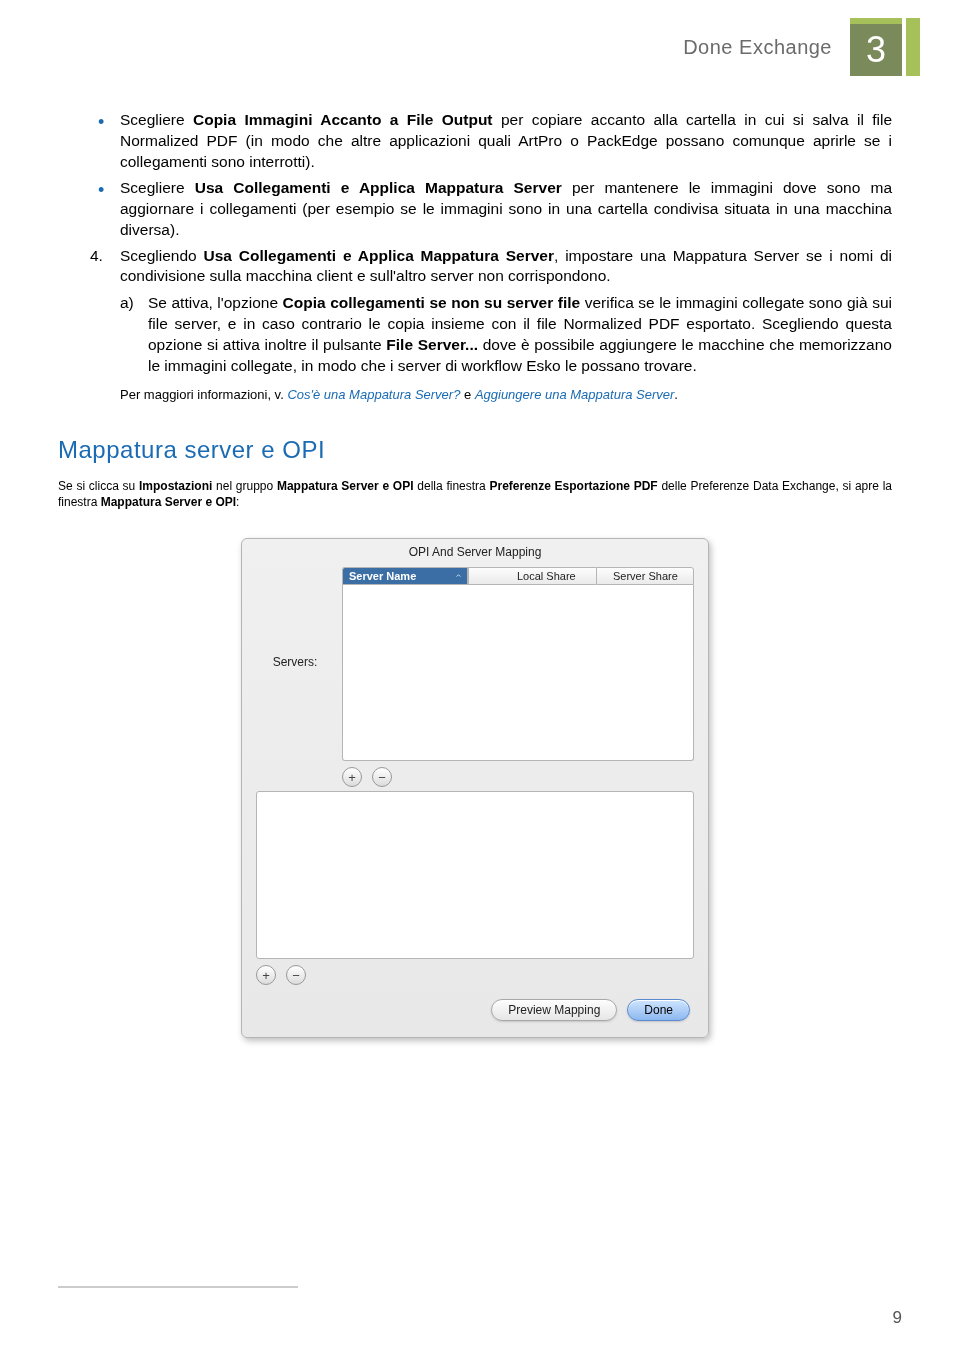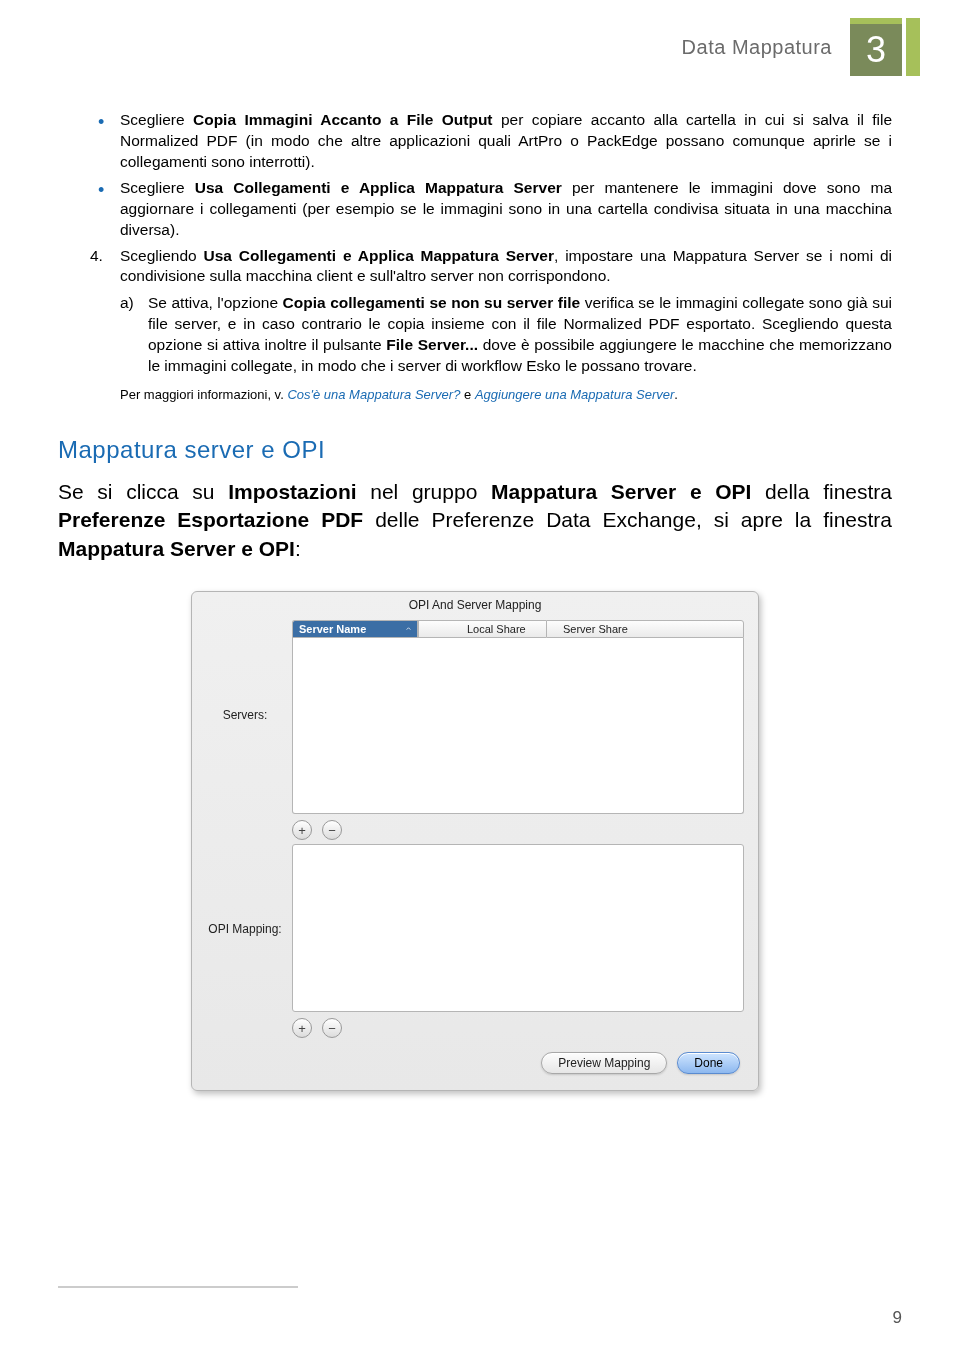--- a/index.html
+++ b/index.html
@@ -112,33 +112,33 @@
   .section-h {
     font-family: 'Trebuchet MS', sans-serif;
     color: #1a6bb3;
     font-size: 24px;
     font-weight: 300;
     margin-top: 34px;
     margin-bottom: 14px;
     letter-spacing: 0.5px;
   }
   .body-p {
-    font-size: 21px;
+    font-size: 12px;
     line-height: 1.35;
     text-align: justify;
   }
   b { font-weight: bold; }
 
   .dialog-wrap {
     margin-top: 28px;
     display: flex;
     justify-content: center;
   }
   .dialog {
-    width: 568px;
+    width: 468px;
     background: linear-gradient(#f0f0f0,#e8e8e8);
     border: 1px solid #b5b5b5;
     border-radius: 6px;
     box-shadow: 2px 3px 6px rgba(0,0,0,0.25);
     font-family: 'Lucida Grande', Arial, sans-serif;
   }
   .dialog-title {
     text-align: center;
     padding: 6px 0 4px;
     font-size: 12px;
@@ -229,21 +229,21 @@
     width: 240px;
     height: 2px;
     background: #ccc;
   }
 </style>
 </head>
 <body>
 
 <div class="accent-bar"></div>
 <div class="header">
-  <div class="header-title">Data Mappatura</div>
+  <div class="header-title">Done Exchange</div>
   <div class="header-badge">3</div>
 </div>
 
 <div class="content">
   <ul class="bullet-list">
     <li>
       <span>Scegliere </span><b>Copia Immagini Accanto a File Output</b><span> per copiare accanto alla cartella in cui si salva il file Normalized PDF (in modo che altre applicazioni quali ArtPro o PackEdge possano comunque aprirle se i collegamenti sono interrotti).</span>
     </li>
     <li>
       <span>Scegliere </span><b>Usa Collegamenti e Applica Mappatura Server</b><span> per mantenere le immagini dove sono ma aggiornare i collegamenti (per esempio se le immagini sono in una cartella condivisa situata in una macchina diversa).</span>
@@ -292,21 +292,20 @@
             </div>
             <div class="listbox"></div>
             <div class="btn-row">
               <div class="round-btn">+</div>
               <div class="round-btn">−</div>
             </div>
           </div>
         </div>
 
         <div class="row row2">
-          <div class="row-label">OPI Mapping:</div>
           <div class="row-content">
             <div class="plainbox"></div>
             <div class="btn-row">
               <div class="round-btn">+</div>
               <div class="round-btn">−</div>
             </div>
           </div>
         </div>
 
         <div class="footer-row">

